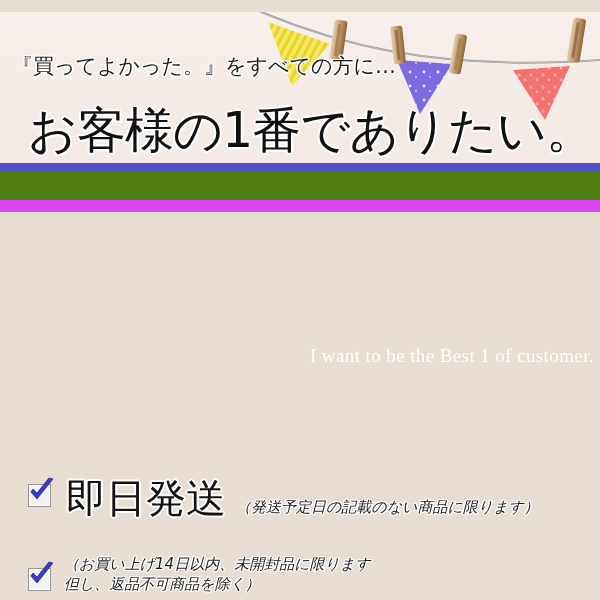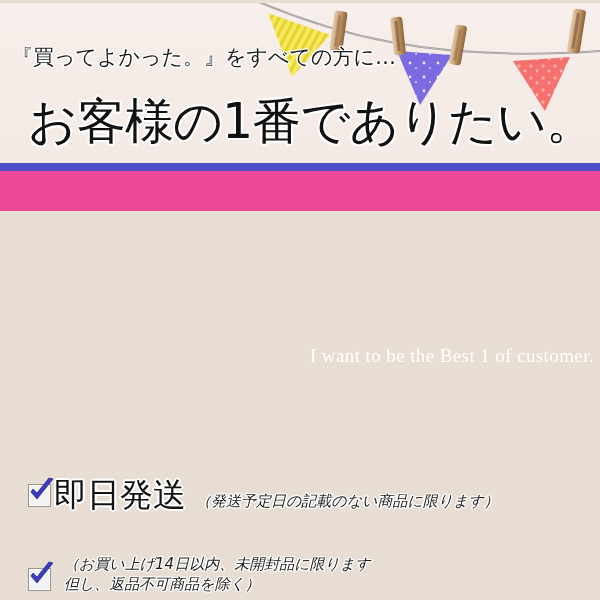--- a/index.html
+++ b/index.html
@@ -9,21 +9,21 @@
     font-family:"Liberation Sans", sans-serif;
     overflow:hidden;
     position:relative;
   }
   #banner{
     position:absolute;left:0;top:0;width:600px;height:600px;
     background:#e7ddd3;
   }
   
   .header{
-    position:absolute;left:0;top:3px;width:600px;height:200px;
+    position:absolute;left:0;top:12px;width:600px;height:200px;
     background:#d946ef;
     overflow:hidden;
   }
   .header-sheen{
     position:absolute;left:0;top:0;width:600px;height:163px;
     background:linear-gradient(180deg,#f7efeb 0%,#f5ebe7 55%,#f3e9e5 100%);
   }
   
   .bunting{position:absolute;left:0;top:0;width:600px;height:163px;}
   .headline-jp{
@@ -43,22 +43,22 @@
     text-shadow:
       2px 0 0 #fff,-2px 0 0 #fff,0 2px 0 #fff,0 -2px 0 #fff,
       1.5px 1.5px 0 #fff,-1.5px 1.5px 0 #fff,1.5px -1.5px 0 #fff,-1.5px -1.5px 0 #fff;
   }
   
   .bar-purple{
     position:absolute;left:0;top:163px;width:600px;height:8px;
     background:#4f4fc8;
   }
   .bar-dark{
-    position:absolute;left:0;top:171px;width:600px;height:40px;
-    background:#ec4899;
+    position:absolute;left:0;top:171px;width:600px;height:29px;
+    background:#4d7c0f;
   }
   .tagline-en{
     position:absolute;right:6px;top:174px;
     font-family:"Liberation Serif", serif;
     font-size:19px;color:#ffffff;white-space:nowrap;
     letter-spacing:0.4px;
   }
   
   .list{
     position:absolute;left:0;top:200px;width:600px;height:400px;
@@ -70,22 +70,22 @@
   .cbx{position:relative;width:28px;height:28px;flex:0 0 28px;margin-top:2px;}
   .cbx .box{
     position:absolute;left:2px;top:4px;width:21px;height:21px;
     background:#f2f2f4;border:1px solid #9a948f;
     box-shadow:inset 0 0 0 1px #fdfdfd;
   }
   .cbx svg{position:absolute;left:0;top:-4px;width:30px;height:30px;}
   .labelwrap{display:flex;align-items:baseline;}
   .lbl-main{
     font-family:"DejaVu Sans", sans-serif;
-    font-size:33px;color:#121212;line-height:1;
-    white-space:nowrap;margin-left:0;letter-spacing:0px;
+    font-size:40px;color:#121212;line-height:1;
+    white-space:nowrap;margin-left:12px;letter-spacing:0px;
     text-shadow:
       2px 0 0 #fff,-2px 0 0 #fff,0 2px 0 #fff,0 -2px 0 #fff,
       1.4px 1.4px 0 #fff,-1.4px 1.4px 0 #fff,1.4px -1.4px 0 #fff,-1.4px -1.4px 0 #fff;
   }
   .lbl-sub{
     font-family:"DejaVu Sans", sans-serif;
     font-size:15px;color:#1b1b1b;line-height:1.35;
     margin-left:10px;white-space:pre-line;
     text-shadow:
       1.4px 0 0 #fff,-1.4px 0 0 #fff,0 1.4px 0 #fff,0 -1.4px 0 #fff,

